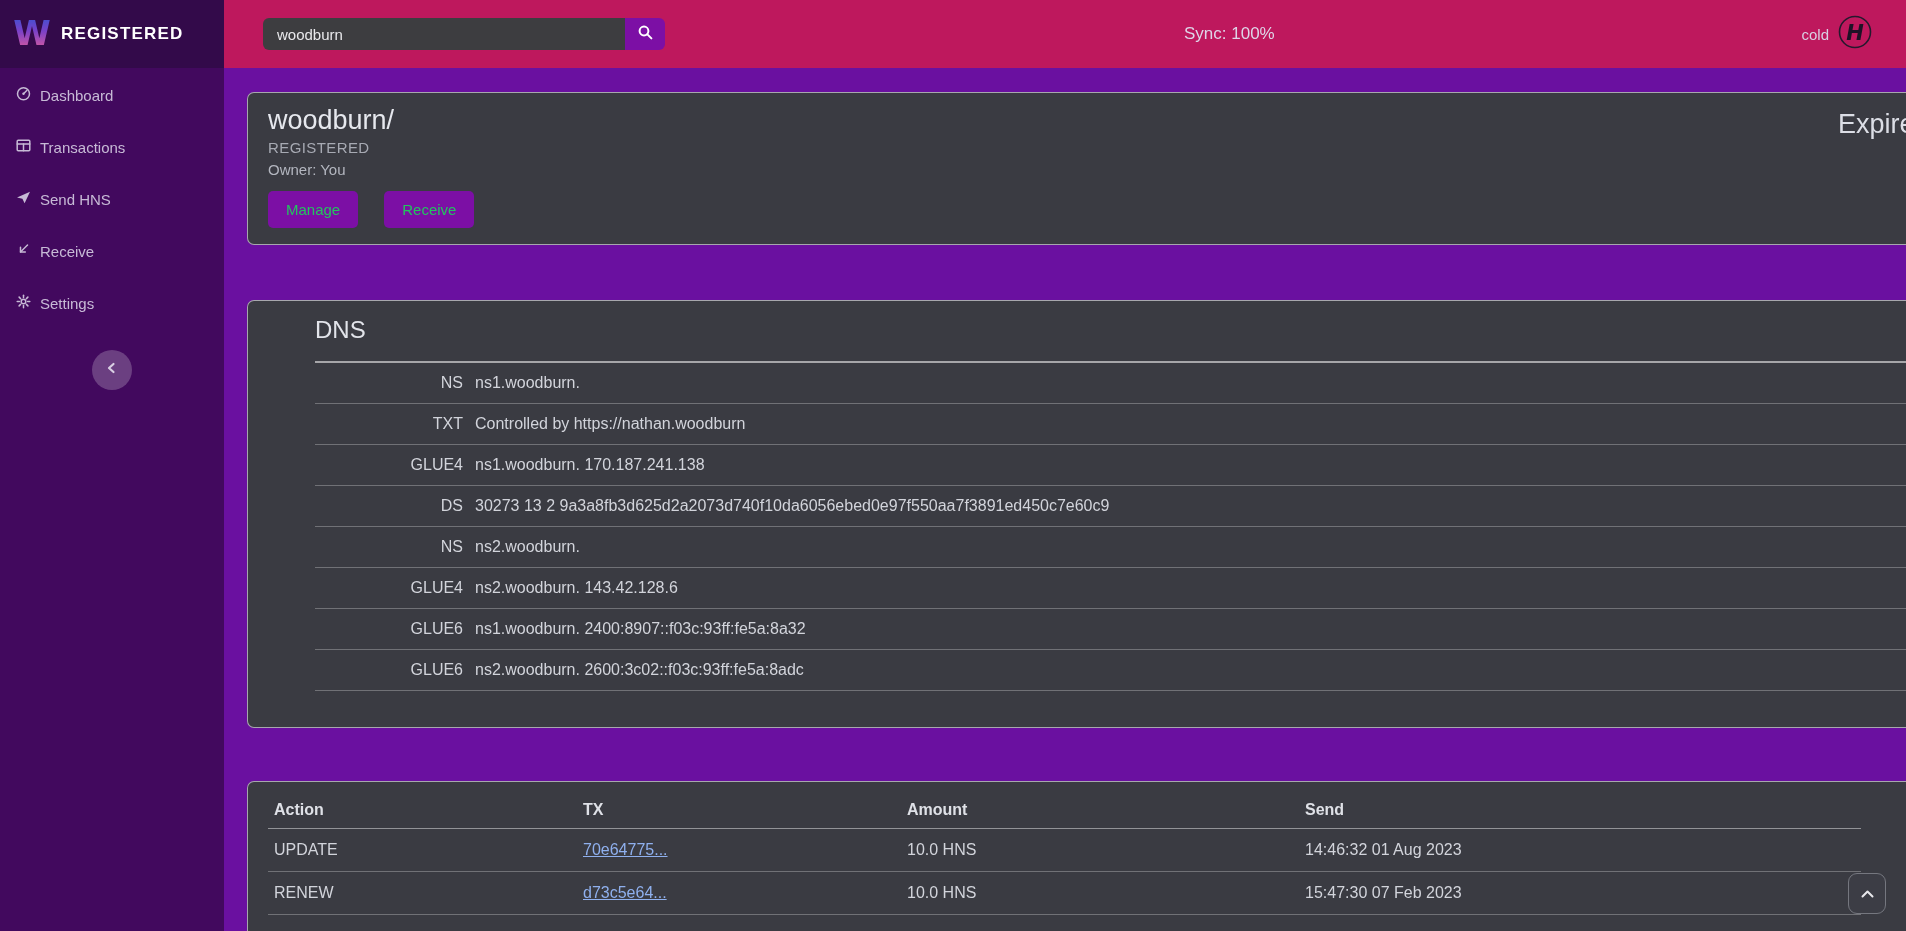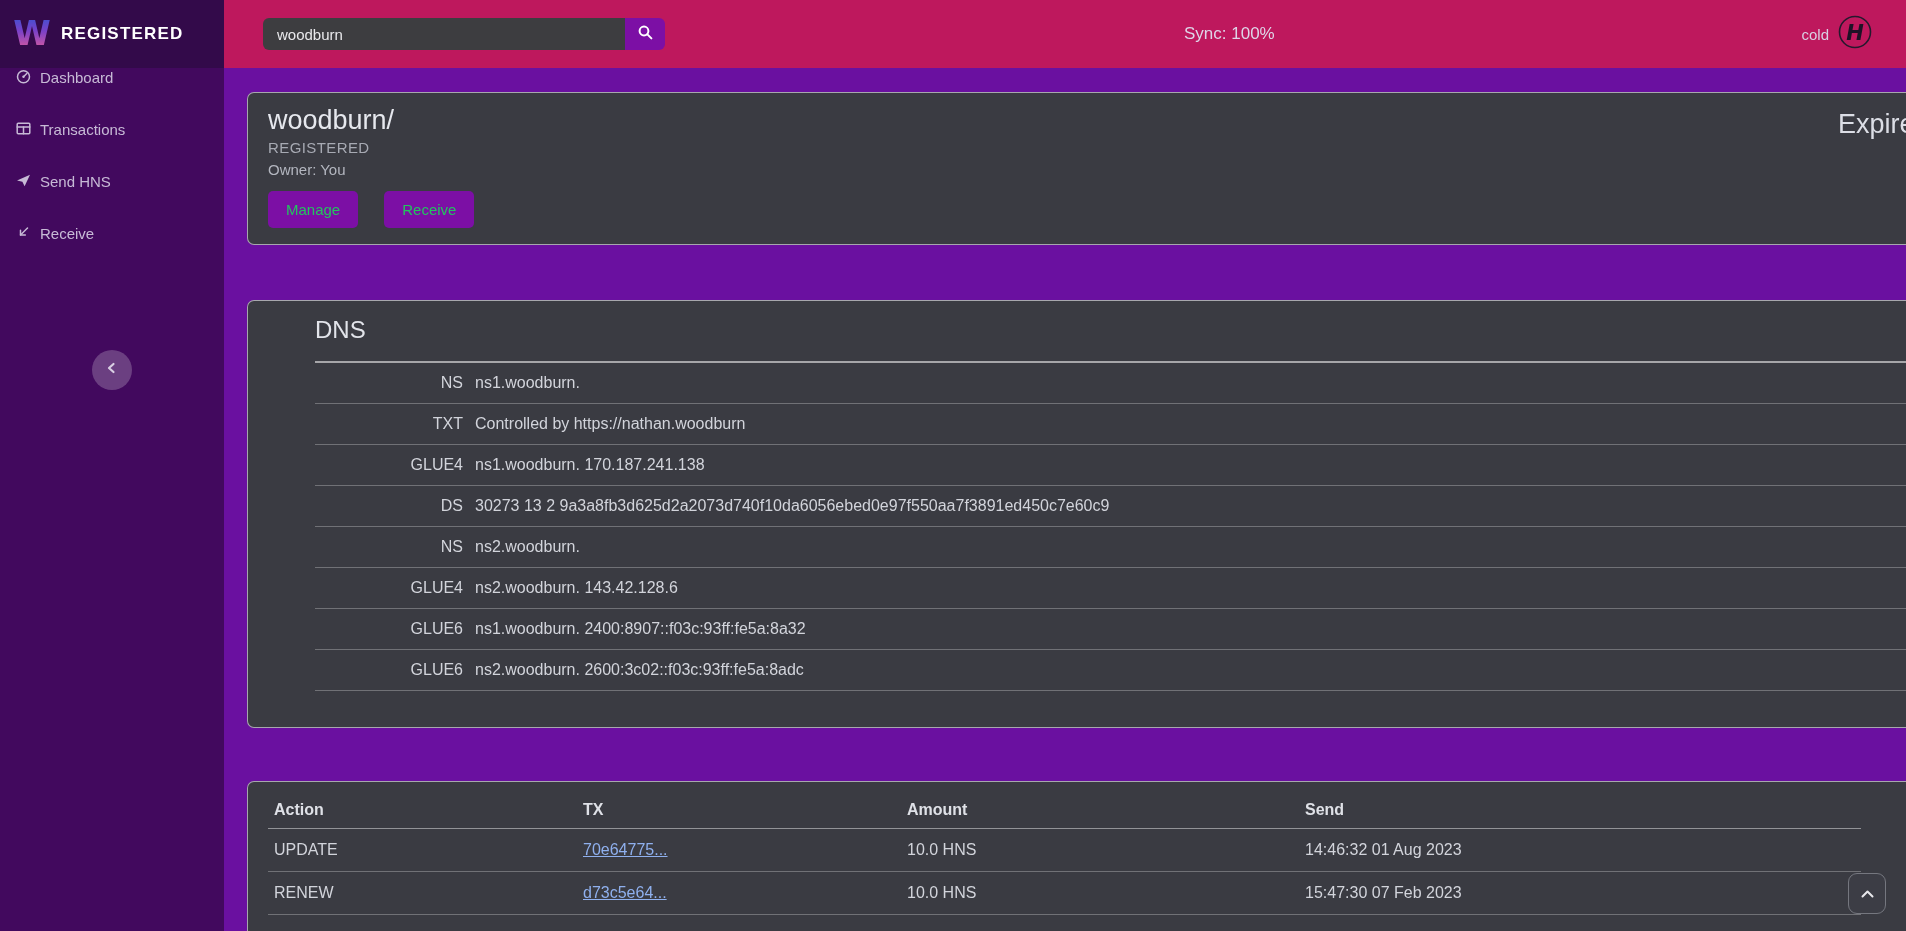--- a/index.html
+++ b/index.html
@@ -7,21 +7,21 @@
     position:relative; width:1906px; height:931px; overflow:hidden;
     background:#6a10a0; font-family:"Liberation Sans", sans-serif;
     -webkit-font-smoothing:antialiased;
   }
 
   
   .sidebar { position:absolute; left:0; top:0; width:224px; height:100%; background:#42095e; z-index:5; }
   .sidebar-header { height:68px; background:#330a4a; display:flex; align-items:center; padding-left:13px; gap:10px; cursor:pointer; }
   .brand-name { color:#ffffff; font-weight:bold; font-size:17px; letter-spacing:1.2px; }
   .nav { margin-top:1px; }
-  .nav-item { height:52px; display:flex; align-items:flex-start; gap:9px; padding-left:16px; color:#c7bad6; font-size:15px; cursor:pointer; }
+  .nav-item { height:52px; display:flex; align-items:center; gap:9px; padding-left:16px; color:#c7bad6; font-size:15px; cursor:pointer; }
   .nav-item svg { flex:0 0 auto; }
   .collapse-btn { position:absolute; left:92px; top:350px; width:40px; height:40px; border-radius:50%;
     background:rgba(255,255,255,0.22); display:flex; align-items:center; justify-content:center; cursor:pointer; }
 
   
   .topbar { position:absolute; left:224px; top:0; right:0; height:68px; background:#be185d; z-index:4; }
   .search-group { position:absolute; left:39px; top:18px; display:flex; }
   .search-input { width:334px; height:32px; background:#3d3d40; border:none; border-radius:6px 0 0 6px;
     color:#e9e9ec; padding:0 14px; font-size:15px; outline:none; font-family:inherit; box-sizing:content-box; }
   .search-btn { width:40px; height:32px; background:#7c0fa5; border:none; border-radius:0 6px 6px 0;
@@ -122,20 +122,38 @@
       </div>
       <div class="nav-item">
         <span>
           <svg width="15" height="15" viewBox="0 0 15 15">
             <line class="icon-stroke" x1="11.5" y1="3" x2="4.5" y2="10"></line>
             <polyline class="icon-stroke" points="4.5,5.2 4.5,10 9.3,10"></polyline>
           </svg>
         </span>
         <span>Receive</span>
       </div>
+      <div class="nav-item">
+        <span>
+          <svg width="15" height="15" viewBox="0 0 15 15">
+            <circle class="icon-stroke" cx="7.5" cy="7.5" r="2.3"></circle>
+            <g class="icon-stroke">
+              <line x1="7.5" y1="1.2" x2="7.5" y2="3.4"></line>
+              <line x1="7.5" y1="11.6" x2="7.5" y2="13.8"></line>
+              <line x1="1.2" y1="7.5" x2="3.4" y2="7.5"></line>
+              <line x1="11.6" y1="7.5" x2="13.8" y2="7.5"></line>
+              <line x1="3.1" y1="3.1" x2="4.6" y2="4.6"></line>
+              <line x1="10.4" y1="10.4" x2="11.9" y2="11.9"></line>
+              <line x1="3.1" y1="11.9" x2="4.6" y2="10.4"></line>
+              <line x1="10.4" y1="4.6" x2="11.9" y2="3.1"></line>
+            </g>
+          </svg>
+        </span>
+        <span>Settings</span>
+      </div>
     </div>
 
     <div class="collapse-btn">
       <span>
         <svg width="16" height="16" viewBox="0 0 16 16">
           <polyline points="9.5,4 5,8 9.5,12" fill="none" stroke="#d9cfe3" stroke-width="2.2" stroke-linecap="round" stroke-linejoin="round"></polyline>
         </svg>
       </span>
     </div>
   </div>

